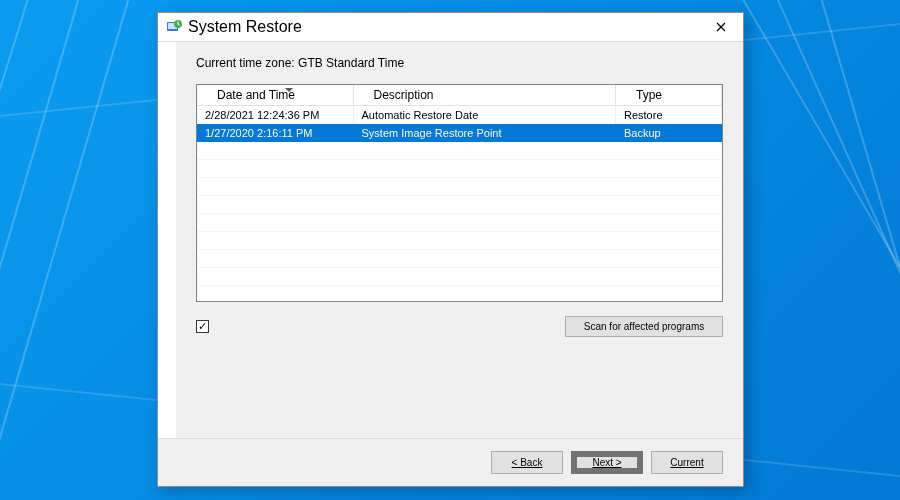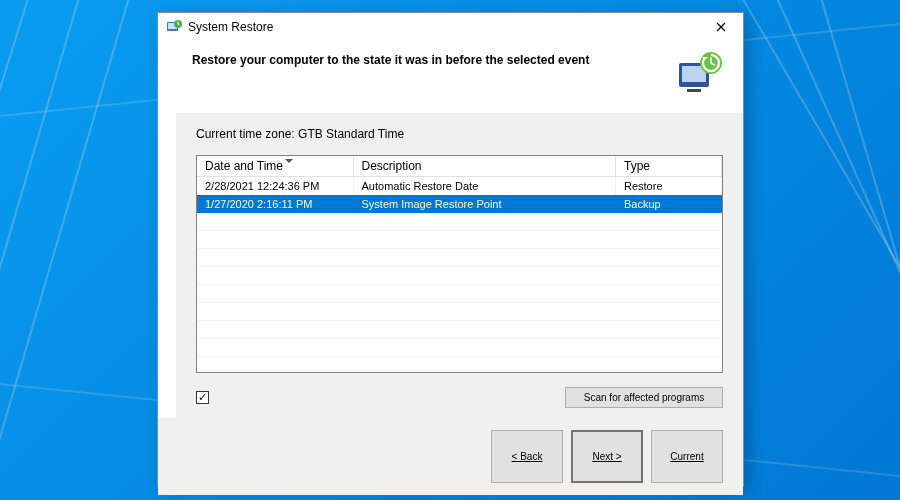--- a/index.html
+++ b/index.html
@@ -32,21 +32,21 @@
       height: 28px;
       display: flex; align-items: center;
       padding: 0 8px;
       background: #fff;
     }
     .titlebar-icon {
       width: 16px; height: 16px;
       margin-right: 6px;
       display: inline-flex; align-items: center; justify-content: center;
     }
-    .titlebar-title { font-size: 12px; color: #000; }
+    .titlebar-title { font-size: 16px; color: #000; }
     .titlebar-spacer { flex: 1; }
     .close-btn {
       width: 44px; height: 28px;
       display: flex; align-items: center; justify-content: center;
       background: transparent; border: none; cursor: pointer;
       font-size: 14px; color: #000;
       margin-right: -8px;
     }
     .header-zone {
       display: flex; align-items: flex-start;
@@ -72,21 +72,21 @@
     .tz-label { font-size: 12px; color: #000; margin-bottom: 14px; }
     .table-wrap {
       background: #fff;
       border: 1px solid #828282;
       height: 218px;
       overflow: hidden;
     }
     table { width: 100%; border-collapse: collapse; table-layout: fixed; }
     thead th {
       text-align: left; font-weight: normal;
-      font-size: 12px; padding: 3px 8px;
+      font-size: 12px; padding: 3px 20px;
       background: #fff;
       border-right: 1px solid #e1e1e1;
       border-bottom: 1px solid #e1e1e1;
       position: relative;
     }
     thead th.sorted::after {
       content: "";
       position: absolute;
       top: 3px; left: 88px;
       width: 0; height: 0;
@@ -123,21 +123,21 @@
       font-size: 11px; line-height: 1;
     }
     .btn {
       background: #e1e1e1;
       border: 1px solid #adadad;
       padding: 4px 12px;
       font-size: 10px;
       cursor: pointer;
       min-width: 72px;
     }
-    .btn.default { border: 2px solid #737373; padding: 19px 11px; }
+    .btn.default { border: 6px solid #737373; padding: 0 11px; }
     .scan-btn { margin-left: auto; min-width: 158px; }
     .footer-divider { height: 1px; background: #d9d9d9; }
     .footer {
       background: #f0f0f0;
       padding: 12px 20px;
       display: flex; justify-content: flex-end; gap: 8px; text-decoration: underline;
     }
     .col-date { width: 156px; }
     .col-desc { width: auto; }
     .col-type { width: 106px; }
@@ -172,34 +172,20 @@
     </span>
     <span class="titlebar-title">System Restore</span>
     <span class="titlebar-spacer"></span>
     <button class="close-btn">
       <svg viewBox="0 0 10 10" width="10" height="10">
         <path d="M1 1 L9 9 M9 1 L1 9" stroke="currentColor" stroke-width="1.2"></path>
       </svg>
     </button>
   </div>
 
-  <div class="header-zone">
-    <div class="header-text">Restore your computer to the state it was in before the selected event</div>
-    <div class="header-icon">
-      <svg viewBox="0 0 48 48" width="48" height="48">
-        <rect x="4" y="14" width="30" height="24" rx="2" fill="#2b5797"></rect>
-        <rect x="7" y="17" width="24" height="16" fill="#bcd4ec"></rect>
-        <rect x="12" y="40" width="14" height="3" fill="#444"></rect>
-        <circle cx="36" cy="14" r="11" fill="#6fbf44"></circle>
-        <path d="M36 6 a8 8 0 1 1 -7 4" stroke="#fff" stroke-width="2.2" fill="none"></path>
-        <path d="M27 8 l3 3 l3 -3 z" fill="#fff"></path>
-        <path d="M36 9 v5 l3.5 2" stroke="#fff" stroke-width="1.6" fill="none" stroke-linecap="round"></path>
-      </svg>
-    </div>
-  </div>
 
   <div class="divider"></div>
 
   <div class="content">
     <div class="tz-label">Current time zone: GTB Standard Time</div>
 
     <div class="table-wrap">
       <table>
         <colgroup>
           <col class="col-date">

